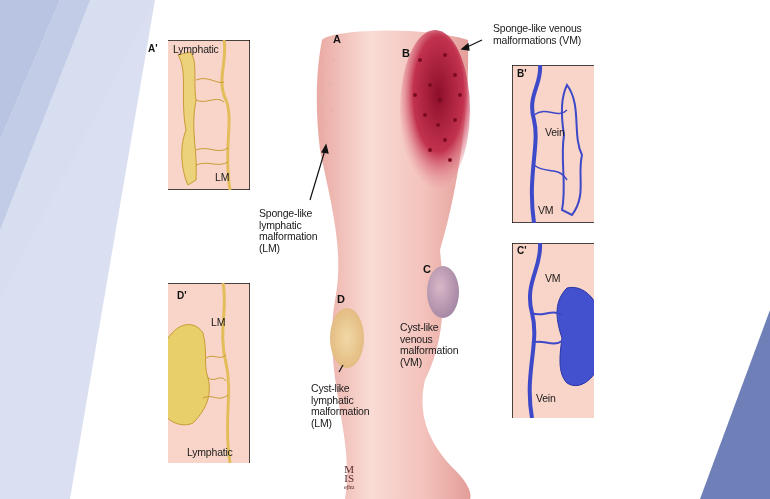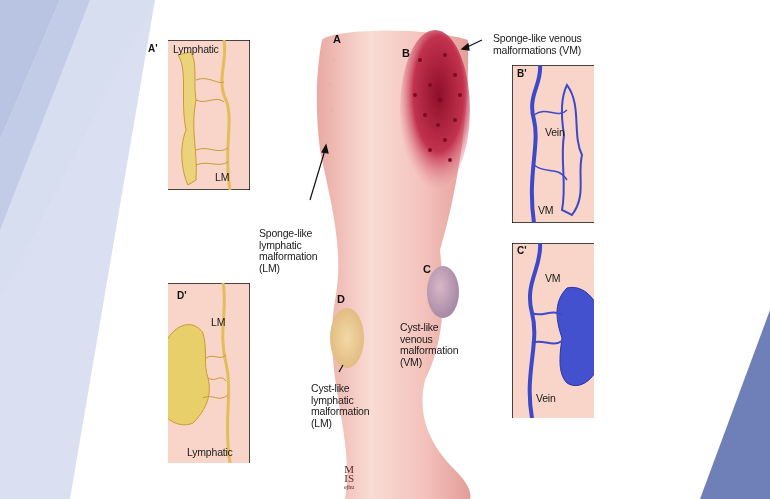--- a/index.html
+++ b/index.html
@@ -80,25 +80,25 @@
 <svg class="bg" viewBox="0 0 770 499">
   <g stroke="#111" stroke-width="1.2" fill="#111">
     <line x1="482" y1="40" x2="465" y2="48"></line>
       <polygon points="462,49 468,44 469,50"></polygon>
     <line x1="310" y1="200" x2="325" y2="150"></line>
       <polygon points="326,145 322,152 328,153"></polygon>
     <line x1="343" y1="365" x2="339" y2="372"></line>
   </g>
 </svg>
 
-<div class="lbl" style="left:493px;top:33px;">
+<div class="lbl" style="left:493px;top:23px;">
   <div>Sponge-like venous</div>
     <div>malformations (VM)</div>
 </div>
-<div class="lbl" style="left:259px;top:208px;margin-top:20px;">
+<div class="lbl" style="left:259px;top:208px;">
   <div>Sponge-like</div>
     <div>lymphatic</div>
     <div>malformation</div>
     <div>(LM)</div>
 </div>
 <div class="lbl" style="left:400px;top:322px;">
   <div>Cyst-like</div>
     <div>venous</div>
     <div>malformation</div>
     <div>(VM)</div>

